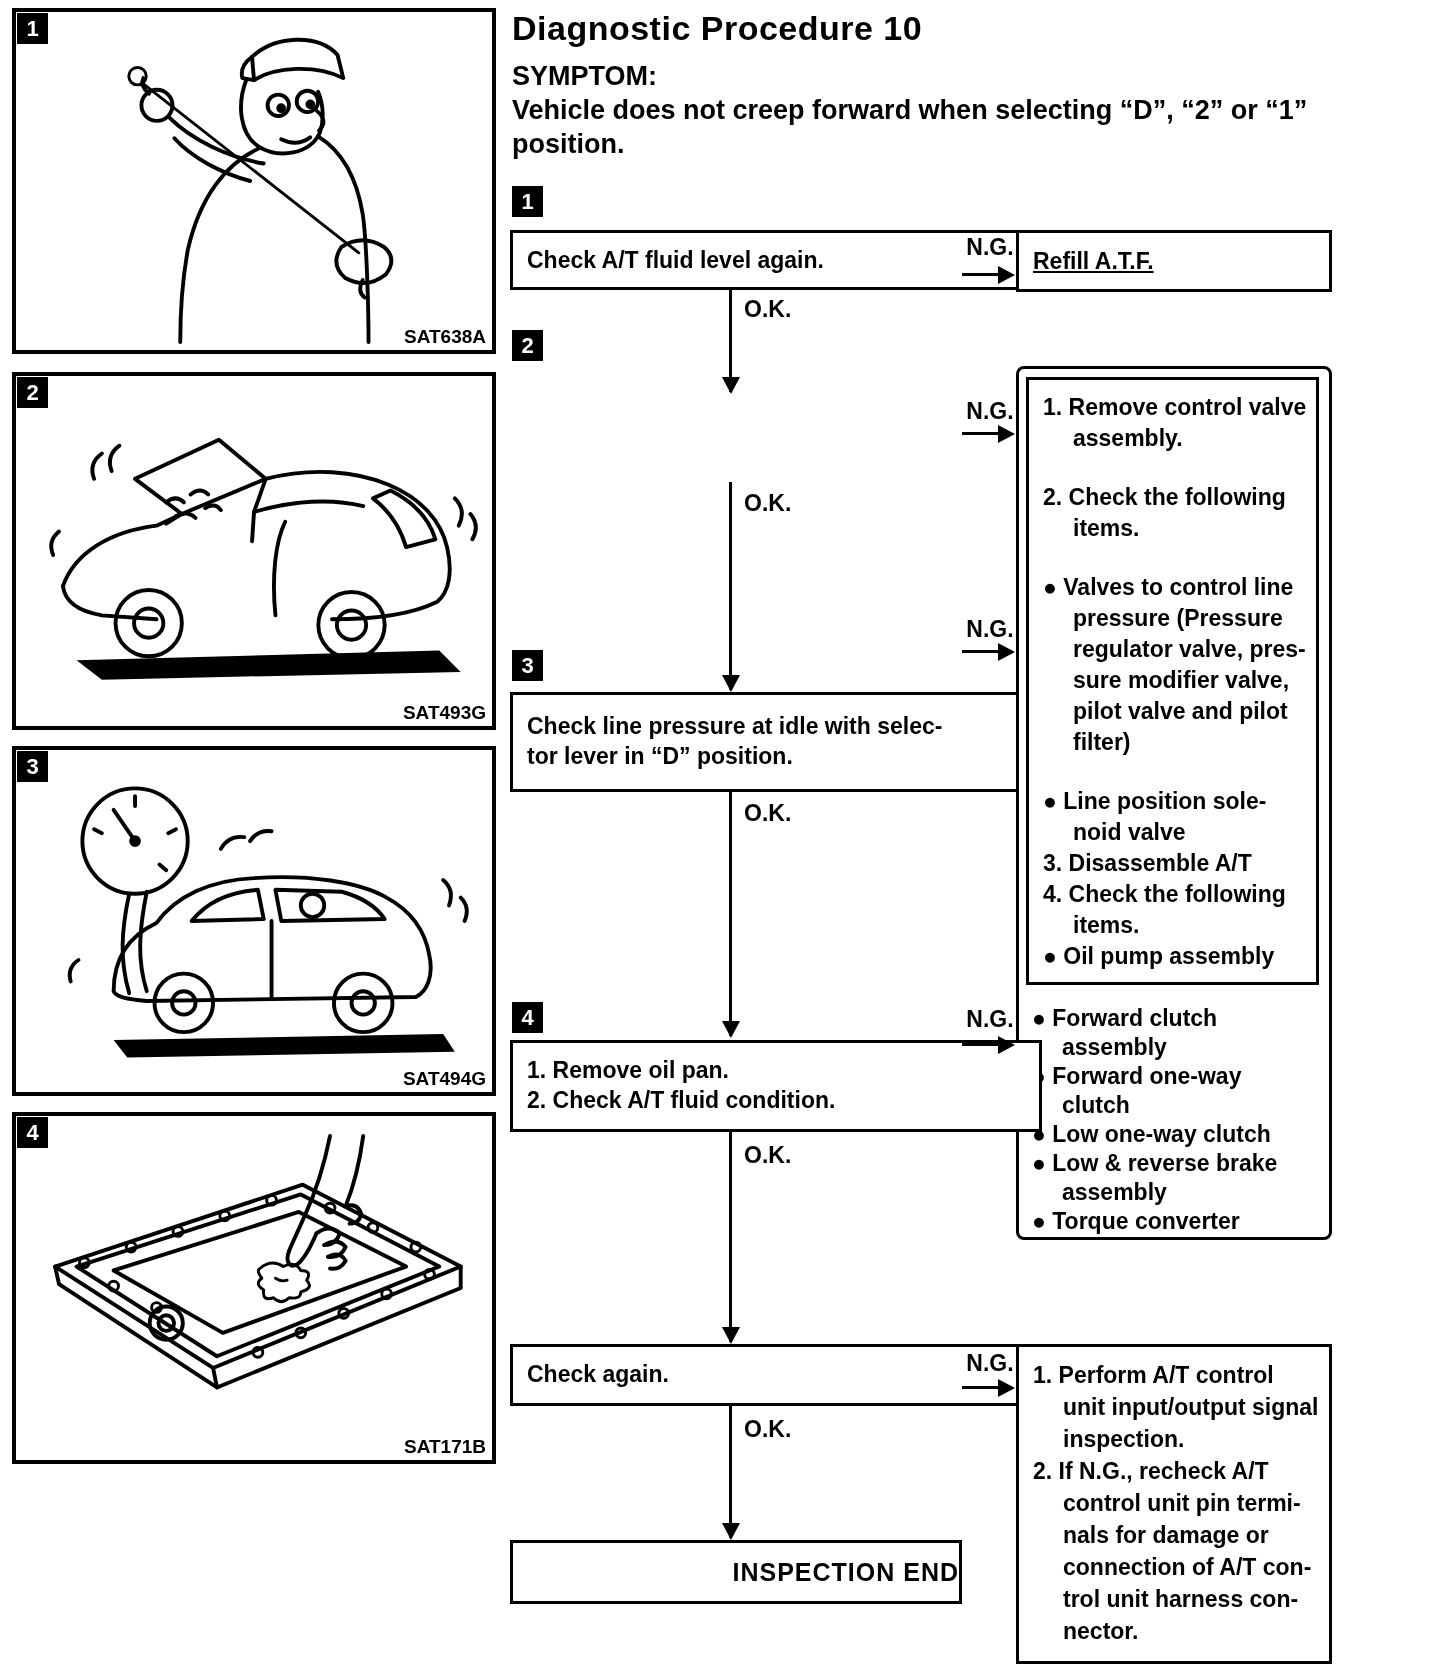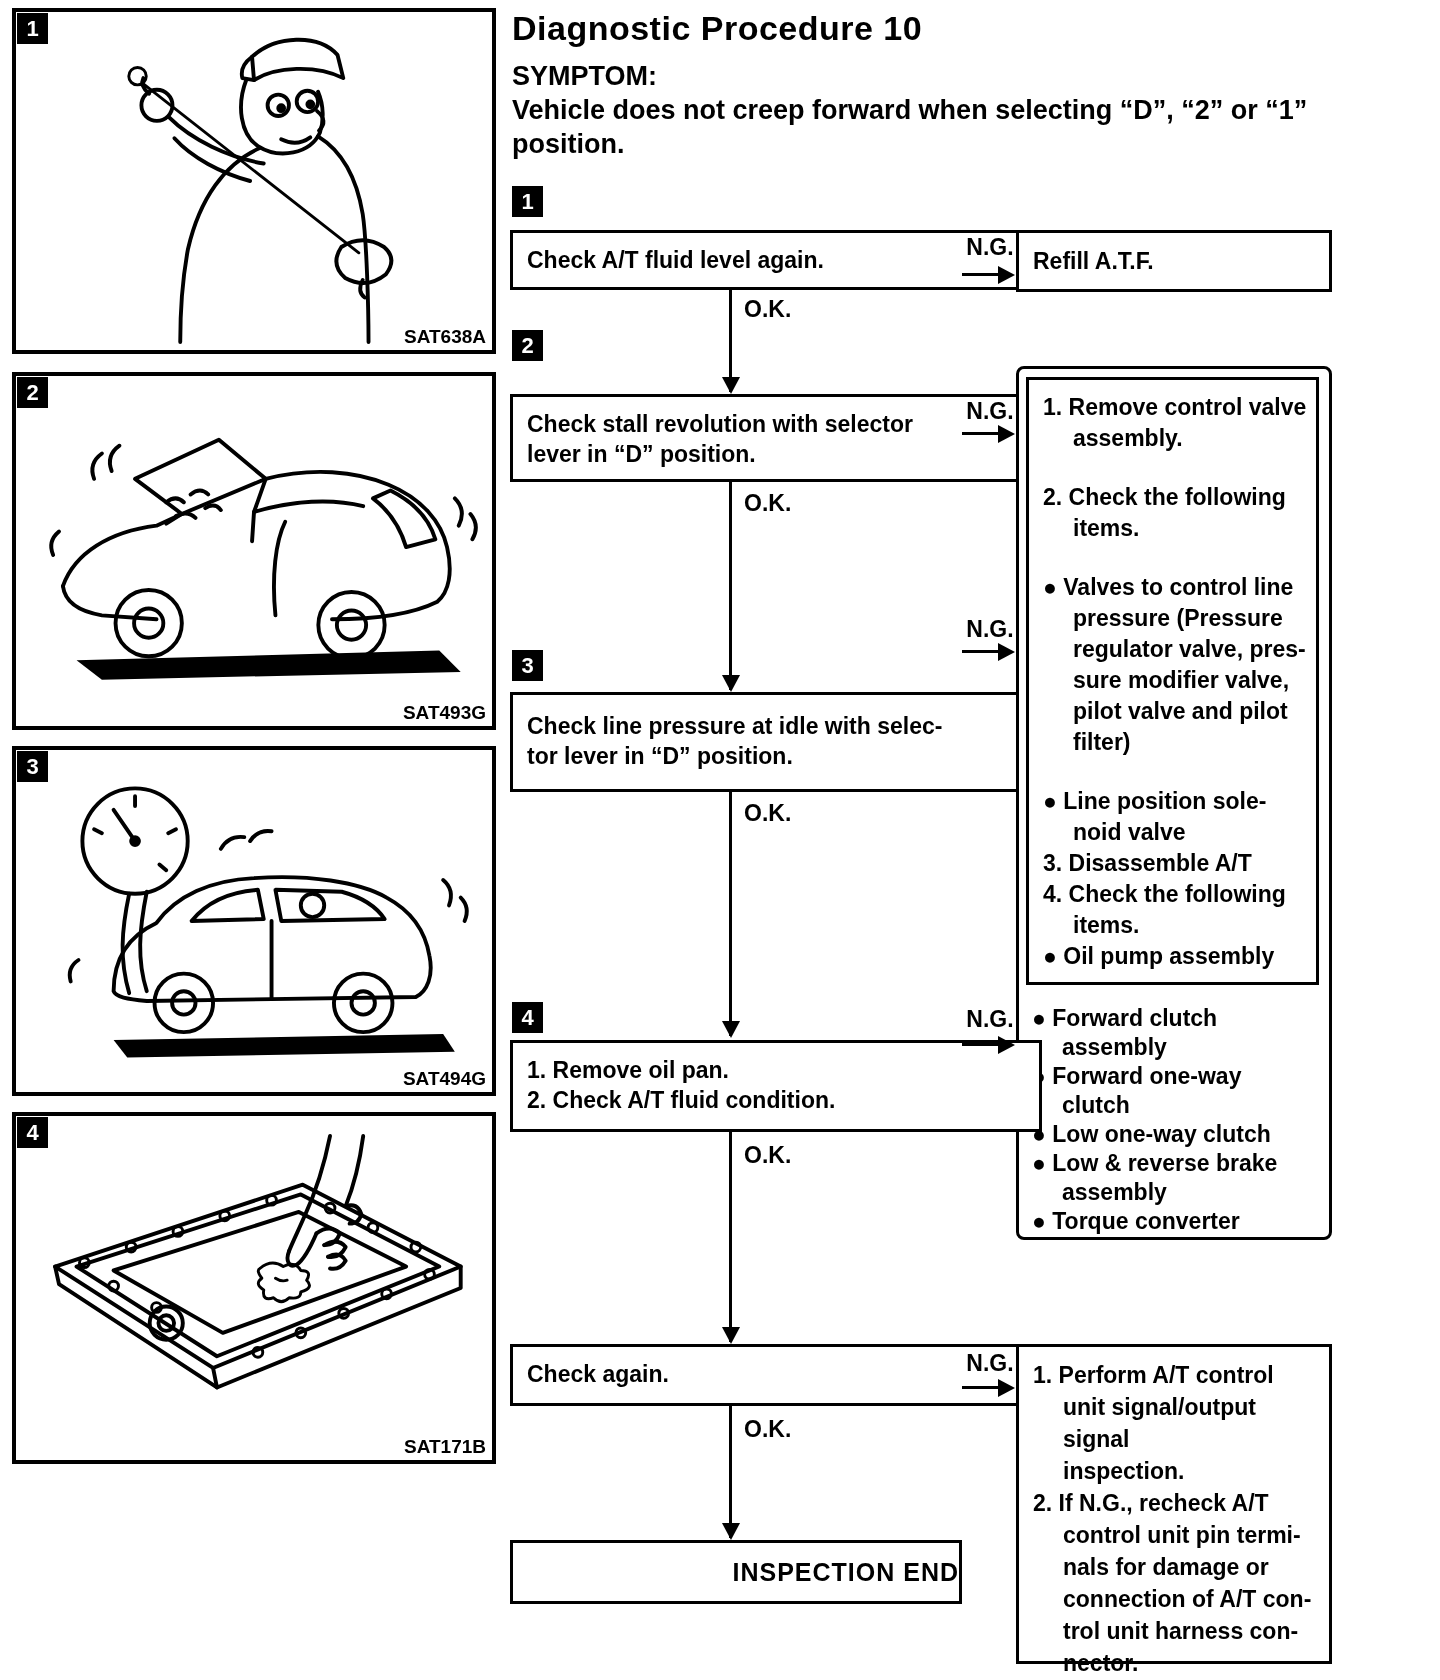--- a/index.html
+++ b/index.html
@@ -186,32 +186,28 @@
   <div class="symline1">Vehicle does not creep forward when selecting “D”, “2” or “1”</div>
   <div class="symline2">position.</div>
 
   <div class="stepbadge" style="left:512px;top:186px;">1</div>
   <div class="pbox" style="top:230px;height:60px;">
     <div>Check A/T fluid level again.</div>
   </div>
   <div class="nglabel" style="top:234px;">N.G.</div>
   <div class="hline" style="left:962px;top:273px;width:40px;"></div>
   <div class="ah-right" style="left:998px;top:266px;"></div>
-  <div class="tbox" style="top:230px;height:62px;padding:13px 14px;">
+  <div class="tbox" style="top:230px;height:62px;padding:13px 14px;text-decoration:underline;">
     <div>Refill A.T.F.</div>
   </div>
   <div class="vline" style="top:290px;height:102px;"></div>
   <div class="oklabel" style="top:296px;">O.K.</div>
   <div class="ah-down" style="left:722px;top:377px;"></div>
 
   <div class="stepbadge" style="left:512px;top:330px;">2</div>
-  <div class="pbox" style="top:394px;height:88px;">
-    <div>Check stall revolution with selector</div>
-    <div>lever in “D” position.</div>
-  </div>
   <div class="nglabel" style="top:398px;">N.G.</div>
   <div class="hline" style="left:962px;top:432px;width:40px;"></div>
   <div class="ah-right" style="left:998px;top:425px;"></div>
   <div class="vline" style="top:482px;height:208px;"></div>
   <div class="oklabel" style="top:490px;">O.K.</div>
   <div class="ah-down" style="left:722px;top:675px;"></div>
 
   <div class="stepbadge" style="left:512px;top:650px;">3</div>
   <div class="pbox" style="top:692px;height:100px;padding-top:16px;">
     <div>Check line pressure at idle with selec-</div>
@@ -268,21 +264,21 @@
   <div class="ah-down" style="left:722px;top:1327px;"></div>
 
   <div class="pbox" style="top:1344px;height:62px;">
     <div>Check again.</div>
   </div>
   <div class="nglabel" style="top:1350px;">N.G.</div>
   <div class="hline" style="left:962px;top:1386px;width:40px;"></div>
   <div class="ah-right" style="left:998px;top:1379px;"></div>
   <div class="tbox finalbox" style="top:1344px;height:320px;">
     <div class="ln">1. Perform A/T control</div>
-    <div class="ln cont">unit signal/output signal</div>
+    <div class="ln cont">unit input/output signal</div>
     <div class="ln cont">inspection.</div>
     <div class="ln">2. If N.G., recheck A/T</div>
     <div class="ln cont">control unit pin termi-</div>
     <div class="ln cont">nals for damage or</div>
     <div class="ln cont">connection of A/T con-</div>
     <div class="ln cont">trol unit harness con-</div>
     <div class="ln cont">nector.</div>
   </div>
   <div class="vline" style="top:1406px;height:132px;"></div>
   <div class="oklabel" style="top:1416px;">O.K.</div>

